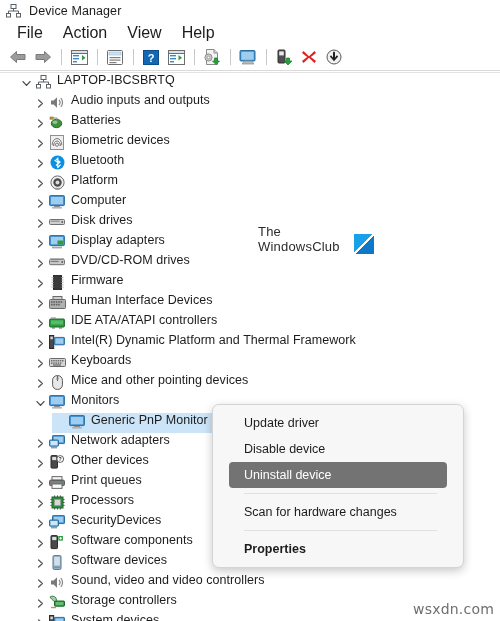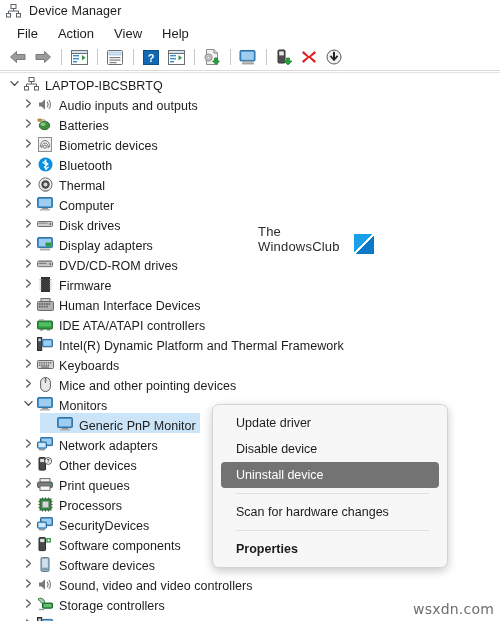--- a/index.html
+++ b/index.html
@@ -24,21 +24,21 @@
   }
   .title-text{
     font-size:12.5px;color:#1c1c1c;letter-spacing:.1px;
   }
   
   .menubar{
     height:22px;display:flex;align-items:center;
     padding-left:8px;background:#ffffff;
   }
   .menubar .mi{
-    font-size:13px;color:#1c1c1c;
+    font-size:16px;color:#1c1c1c;
     padding:2px 9px 2px 9px;margin-right:2px;cursor:default;
   }
   
   .toolbar{
     height:26px;display:flex;align-items:center;
     padding-left:6px;
     background:#ffffff;
     border-bottom:1px solid #d9d9d9;
   }
   .tb-btn{
@@ -52,23 +52,24 @@
   
   .tree-pane{
     position:absolute;
     left:0;top:72px;right:0;bottom:0;
     background:#ffffff;
     border-top:1px solid #e3e3e3;
     overflow:hidden;
   }
   .row{
     height:20px;
-    display:flex;align-items:flex-end;
+    display:flex;align-items:flex-start;
     white-space:nowrap;
     position:relative;
+    margin-left:12px;
   }
   .chev{
     width:16px;height:20px;flex:none;
     display:flex;align-items:center;justify-content:center;
     color:#5a5a5a;
   }
   .chev svg{display:block;}
   .ticon{
     width:18px;height:18px;flex:none;
     display:flex;align-items:center;justify-content:center;
@@ -91,21 +92,21 @@
 
   
   .ctxmenu{
     position:absolute;
     left:212px;top:404px;
     width:218px;
     background:#f7f7f7;
     border:1px solid #d4d4d4;
     border-radius:7px;
     box-shadow:0 3px 10px rgba(0,0,0,.22);
-    padding:5px 8px;
+    padding:5px 16px;
     z-index:40;
   }
   .ctxitem{
     height:26px;
     display:flex;align-items:center;
     padding-left:15px;
     font-size:12.5px;color:#1c1c1c;
     border-radius:4px;
     cursor:default;
   }
@@ -351,21 +352,21 @@
           </svg>
         </span>
         <span class="ticon">
           <svg width="15" height="15" viewBox="0 0 15 15">
             <circle cx="7.5" cy="7.5" r="6.6" fill="#efefef" stroke="#6a6a6a"></circle>
             <circle cx="7.5" cy="7.5" r="4.2" fill="#4a4a4a"></circle>
             <circle cx="7.5" cy="7.5" r="2" fill="#d8d8d8"></circle>
             <rect x="5.5" y="12.8" width="4" height="2" fill="#9a9a9a"></rect>
           </svg>
         </span>
-        <span class="label">Thermal</span>
+        <span class="label">Platform</span>
       </div>
       <div class="row d1">
         <span class="chev">
           <svg width="9" height="9" viewBox="0 0 9 9">
             <path d="M2.6 1 L6.4 4.5 L2.6 8" stroke="#5a5a5a" stroke-width="1.3" fill="none" stroke-linecap="round" stroke-linejoin="round"></path>
           </svg>
         </span>
         <span class="ticon">
           <svg width="16" height="14" viewBox="0 0 16 14">
             <rect x="0.6" y="0.6" width="14.8" height="10" rx="0.8" fill="#3f8fd1" stroke="#2b6e9e"></rect>

